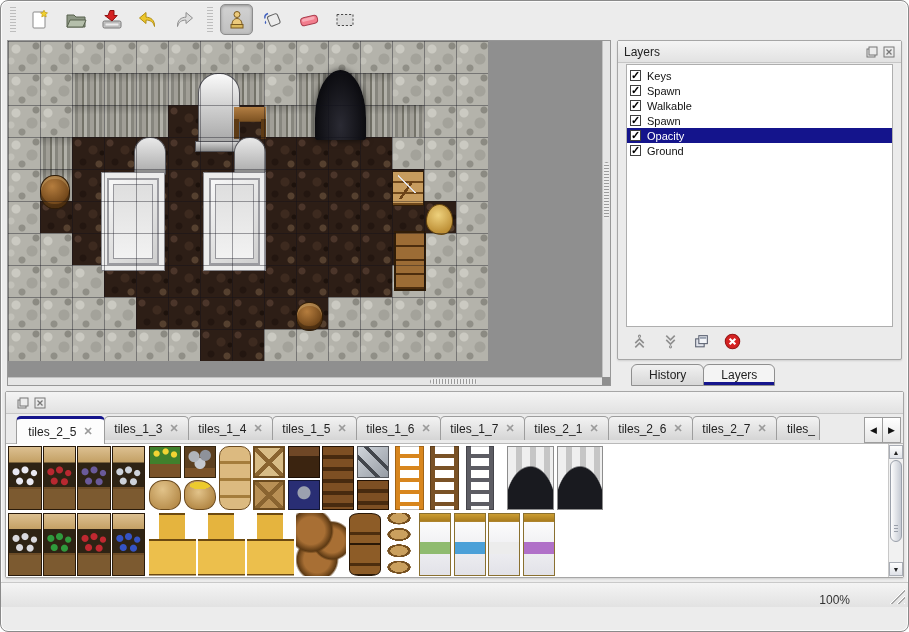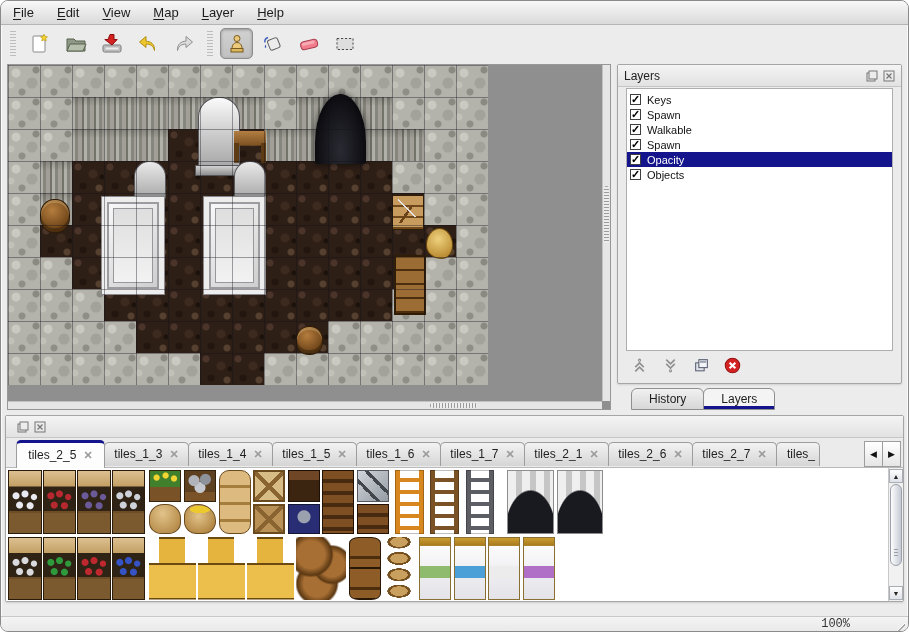--- a/index.html
+++ b/index.html
@@ -132,21 +132,21 @@
   .layer-actions { height:32px; flex:none; display:flex; align-items:center; gap:13px; padding:0 12px; }
   .abtn { width:18px; height:18px; display:flex; align-items:center; justify-content:center; }
   .dock-tabs { height:24px; flex:none; display:flex; align-items:flex-end; padding-left:14px; gap:0; margin-top:2px; }
   .dock-tab {
     padding:3px 17px 3px; font-size:12px; color:#222; border:1px solid #8f8f8f; border-radius:6px 6px 0 0;
     background:linear-gradient(#f1f1f1,#d7d7d7); margin-right:-1px;
   }
   .dock-tab.active { background:#f4f4f4; box-shadow:inset 0 -3px 0 #14148c; }
   
   .tilesets-panel { margin:5px 4px 0 4px; flex:none; }
-  .ts-tabs { height:29px; display:flex; align-items:center; padding:2px 2px 0 10px; background:#ebebeb; position:relative; }
+  .ts-tabs { height:29px; display:flex; align-items:flex-start; padding:2px 2px 0 10px; background:#ebebeb; position:relative; }
   .ts-tab {
     flex:none; width:85px; height:24px; display:flex; align-items:center; justify-content:center; gap:7px;
     font-size:12px; color:#222; border:1px solid #9d9d9d; border-bottom:none; border-radius:5px 5px 0 0;
     background:linear-gradient(#f3f3f3,#d5d5d5); margin-right:-1px; overflow:hidden; white-space:nowrap;
   }
   .ts-tab.active { height:28px; width:89px; background:#fdfdfd; border-top:3px solid #14148c; z-index:2; }
   .ts-tab.truncated { width:44px; justify-content:flex-start; padding-left:10px; }
   .tab-x { color:#9b9b9b; font-weight:bold; font-size:11px; }
   .tab-arrows { position:absolute; right:2px; bottom:0; display:flex; }
   .arrow-btn { width:19px; height:26px; border:1px solid #9d9d9d; background:linear-gradient(#ffffff,#e6e6e6); display:flex; align-items:center; justify-content:center; font-size:9px; color:#111; margin-left:-1px; }
@@ -236,41 +236,33 @@
   }
   .ts-vscroll { position:absolute; top:0; right:0; width:15px; bottom:0; background:#f1f1f1; border-left:1px solid #c8c8c8; }
   .vs-btn { position:absolute; left:0; width:14px; height:14px; border:1px solid #a9adb5; background:linear-gradient(#fdfdfd,#dfe2e8); font-size:7px; color:#222; display:flex; align-items:center; justify-content:center; }
   .vs-up { top:1px; } .vs-down { bottom:1px; }
   .vs-thumb { position:absolute; left:1px; right:1px; top:16px; height:62%;
     background:linear-gradient(90deg,#fdfdfd,#c5cad3); border:1px solid #9aa0aa; border-radius:7px; }
   .vs-thumb::after { content:""; position:absolute; left:3px; right:3px; bottom:8px; height:8px;
     background:repeating-linear-gradient(to bottom,#9aa0aa 0 1px,transparent 1px 3px); }
   
   .statusbar {
-    margin-top:14px; height:25px; flex:none; position:relative; display:flex; align-items:flex-start;
+    margin-top:4px; height:25px; flex:none; position:relative; display:flex; align-items:flex-end;
     justify-content:flex-end; padding-right:58px; font-size:12px; color:#333;
-    background:linear-gradient(#f4f4f4,#e2e2e2); border-top:1px solid #c9c9c9;font-family:Liberation Mono, monospace;
+    background:linear-gradient(#f4f4f4,#e2e2e2); border-top:1px solid #c9c9c9;
   }
   .resize-grip { position:absolute; right:3px; bottom:3px; width:17px; height:17px;
     background:repeating-linear-gradient(135deg,transparent 0 3px,#ffffff 3px 4px,#a8a8a8 4px 5px);
     clip-path:polygon(100% 0,100% 100%,0 100%); }
 </style>
 </head>
 <body>
 
 <div class="window">
 
-  <div class="menubar">
-      <span class="menu-item"><u>F</u>ile</span>
-      <span class="menu-item"><u>E</u>dit</span>
-      <span class="menu-item"><u>V</u>iew</span>
-      <span class="menu-item"><u>M</u>ap</span>
-      <span class="menu-item"><u>L</u>ayer</span>
-      <span class="menu-item"><u>H</u>elp</span>
-    </div>
 
   <div class="toolbar">
       <div class="drag-handle"></div>
       <div class="tbtn">
         <span>
           <svg width="24" height="24" viewBox="0 0 24 24">
             <rect x="5" y="4" width="12" height="16" rx="1" fill="#fff" stroke="#8a8a8a"></rect>
             <path d="M16 2.2 l1.1 2.2 2.4.4-1.7 1.7.4 2.4-2.2-1.1-2.2 1.1.4-2.4-1.7-1.7 2.4-.4z" fill="#f2d22e" stroke="#c09a18" stroke-width=".7"></path>
           </svg>
         </span>
@@ -551,21 +543,21 @@
             <div class="layer-row">
               <div class="cb">✓</div>
               <span>Spawn</span>
             </div>
             <div class="layer-row selected">
               <div class="cb">✓</div>
               <span>Opacity</span>
             </div>
             <div class="layer-row">
               <div class="cb">✓</div>
-              <span>Objects</span>
+              <span>Ground</span>
             </div>
           </div>
         <div class="layer-actions">
             <div class="abtn">
               <span><svg width="17" height="17" viewBox="0 0 16 16">
                   <path d="M4 9.5 l4-4 4 4 M4 13.5 l4-4 4 4" stroke="#8f8f8f" stroke-width="1.5" fill="none"></path>
                   <circle cx="8" cy="3" r="1" fill="none" stroke="#8f8f8f"></circle>
                 </svg></span>
             </div>
             <div class="abtn">

